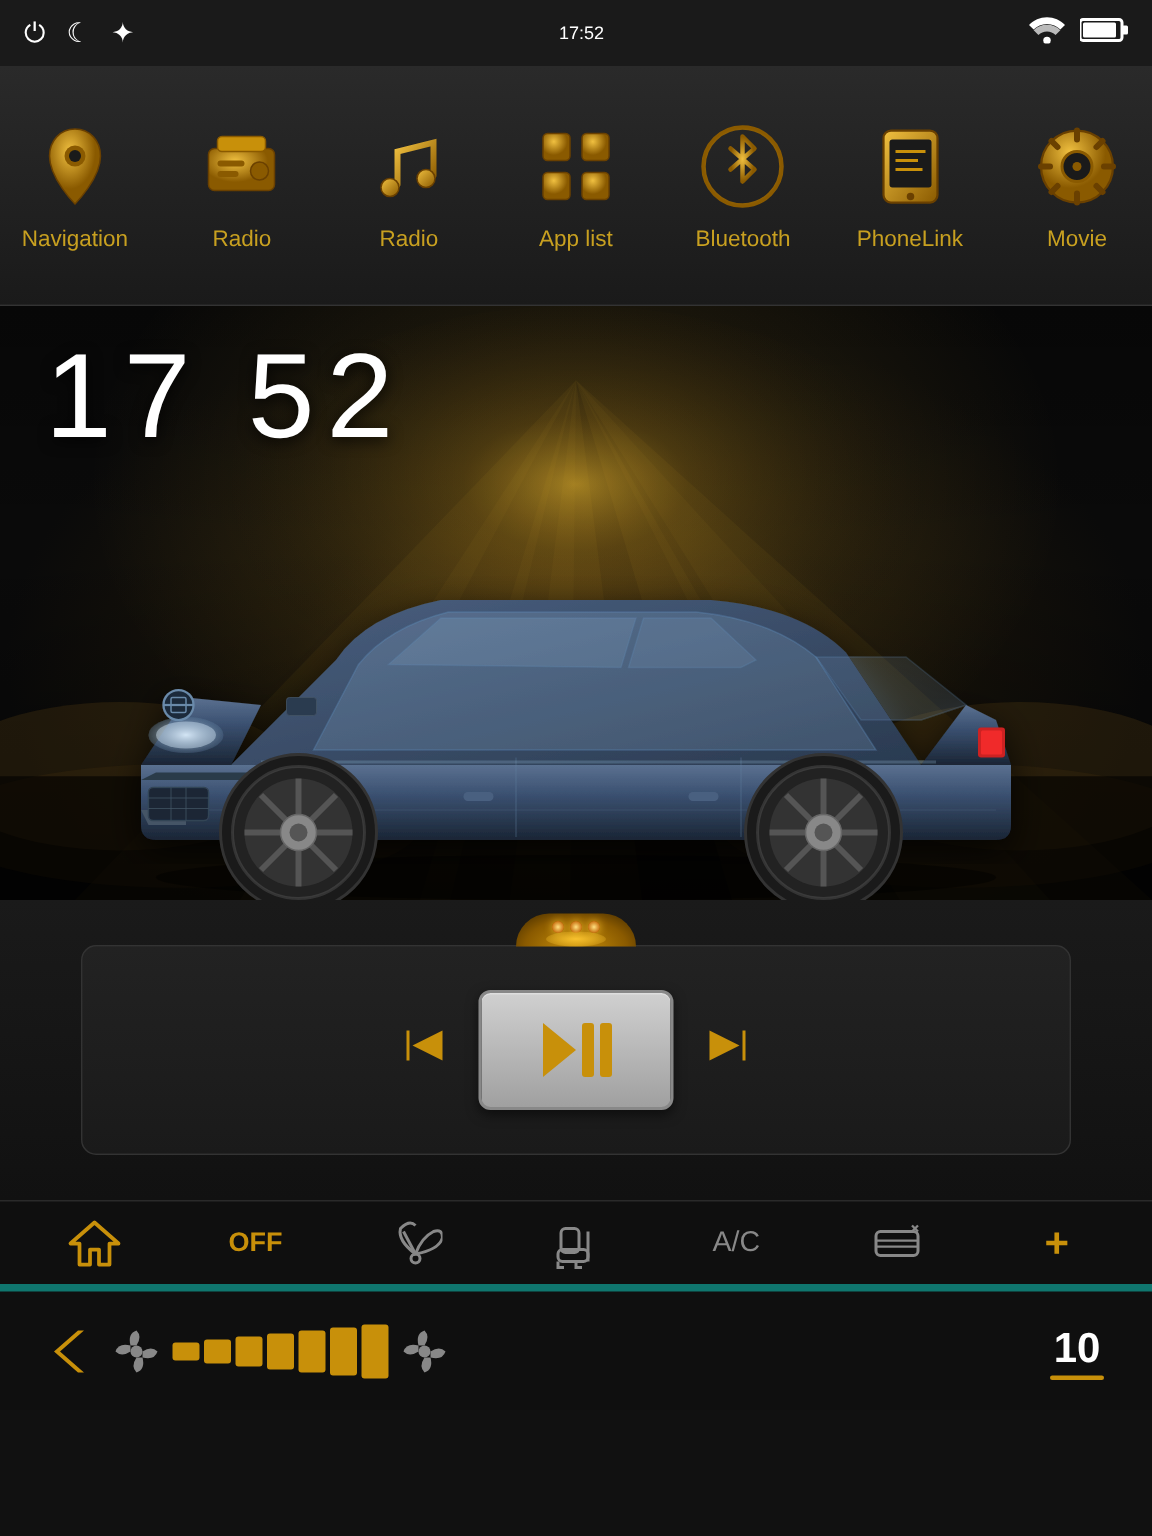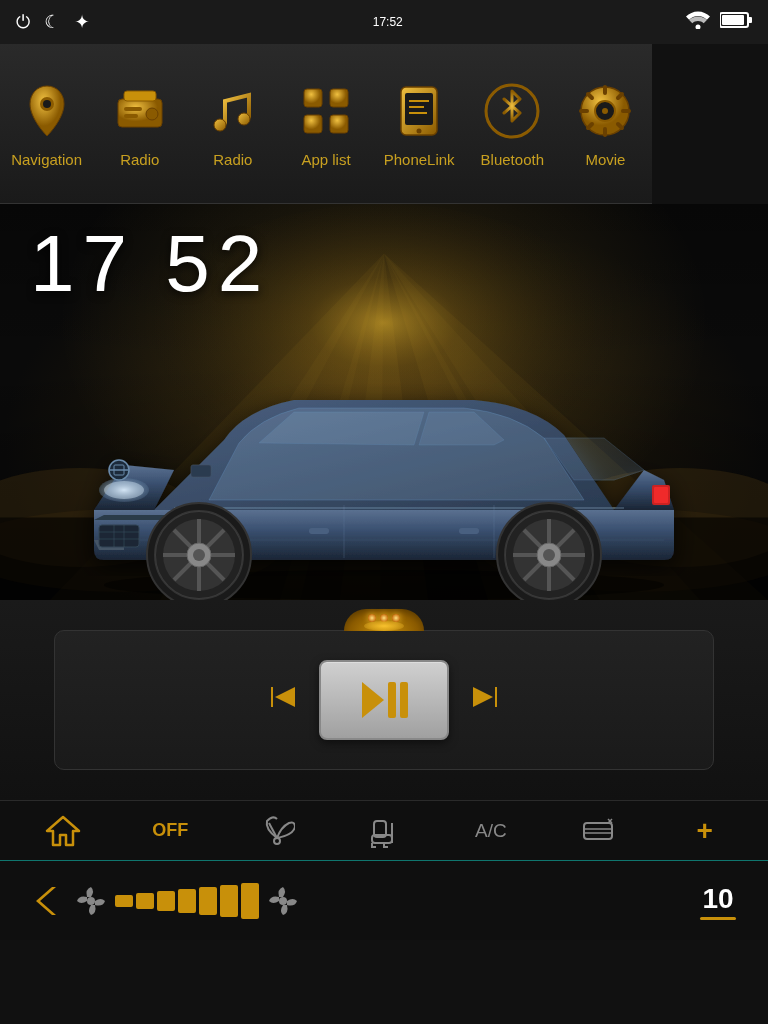--- a/index.html
+++ b/index.html
@@ -37,26 +37,26 @@
       gap: 10px;
       align-items: center;
     }
     .status-icon {
       color: white;
       font-size: 18px;
     }
 
     
     #nav-bar {
-      width: 652px;
+      width: 768px;
       height: 160px;
       background: linear-gradient(180deg, #2a2a2a 0%, #1a1a1a 100%);
       display: flex;
       align-items: center;
-      justify-content: flex-end;
+      justify-content: space-between;
       border-bottom: 1px solid #333;
     }
     .nav-item {
       display: flex;
       flex-direction: column;
       align-items: center;
       gap: 8px;
       cursor: pointer;
       width: 100px;
     }
@@ -246,21 +246,21 @@
       height: 140px;
       background: #0f0f0f;
       border-top: 1px solid #2a2a2a;
     }
 
     #bottom-row1 {
       height: 60px;
       display: flex;
       align-items: center;
       padding: 0 10px;
-      border-bottom: 1px solid #0f766e;
+      border-bottom: 5px solid #0f766e;
     }
 
     .bottom-btn {
       flex: 1;
       display: flex;
       flex-direction: column;
       align-items: center;
       justify-content: center;
       gap: 4px;
       cursor: pointer;
@@ -416,57 +416,57 @@
             <stop offset="100%" stop-color="#8a5a00"></stop>
           </radialGradient>
         </defs>
         <rect x="8" y="8" width="18" height="18" rx="3" fill="url(#g4)" stroke="#6a4000" stroke-width="1"></rect>
         <rect x="34" y="8" width="18" height="18" rx="3" fill="url(#g4)" stroke="#6a4000" stroke-width="1"></rect>
         <rect x="8" y="34" width="18" height="18" rx="3" fill="url(#g4)" stroke="#6a4000" stroke-width="1"></rect>
         <rect x="34" y="34" width="18" height="18" rx="3" fill="url(#g4)" stroke="#6a4000" stroke-width="1"></rect>
       </svg>
     </div>
     <span class="nav-label">App list</span>
+  </div>
+
+  <div class="nav-item">
+    <div class="nav-icon-wrap">
+      <svg class="icon-svg" viewBox="0 0 60 60">
+        <defs>
+          <radialGradient id="g6" cx="50%" cy="50%">
+            <stop offset="0%" stop-color="#f0c040"></stop>
+            <stop offset="100%" stop-color="#8a5a00"></stop>
+          </radialGradient>
+        </defs>
+        <circle cx="30" cy="30" r="26" fill="none" stroke="url(#g6)" stroke-width="3"></circle>
+        <path d="M22 18 L38 32 L30 40 L30 10 L38 18 L22 32" stroke="url(#g6)" stroke-width="3" fill="none" stroke-linecap="round" stroke-linejoin="round"></path>
+        <path d="M30 40 L30 50" stroke="url(#g6)" stroke-width="3" stroke-linecap="round"></path>
+      </svg>
+    </div>
+    <span class="nav-label">Bluetooth</span>
   </div>
 
   <div class="nav-item">
     <div class="nav-icon-wrap">
       <svg class="icon-svg" viewBox="0 0 60 60">
         <defs>
           <linearGradient id="g5" x1="0%" y1="0%" x2="100%" y2="100%">
             <stop offset="0%" stop-color="#f0c040"></stop>
             <stop offset="100%" stop-color="#8a5a00"></stop>
           </linearGradient>
         </defs>
         <rect x="12" y="6" width="36" height="48" rx="5" fill="url(#g5)" stroke="#6a4000" stroke-width="1.5"></rect>
         <rect x="16" y="12" width="28" height="32" rx="2" fill="#1a1a1a"></rect>
         <circle cx="30" cy="50" r="2.5" fill="#6a4000"></circle>
         <line x1="20" y1="20" x2="40" y2="20" stroke="#c8900a" stroke-width="2"></line>
         <line x1="20" y1="26" x2="35" y2="26" stroke="#c8900a" stroke-width="2"></line>
         <line x1="20" y1="32" x2="38" y2="32" stroke="#c8900a" stroke-width="2"></line>
       </svg>
     </div>
     <span class="nav-label">PhoneLink</span>
-  </div>
-
-  <div class="nav-item">
-    <div class="nav-icon-wrap">
-      <svg class="icon-svg" viewBox="0 0 60 60">
-        <defs>
-          <radialGradient id="g6" cx="50%" cy="50%">
-            <stop offset="0%" stop-color="#f0c040"></stop>
-            <stop offset="100%" stop-color="#8a5a00"></stop>
-          </radialGradient>
-        </defs>
-        <circle cx="30" cy="30" r="26" fill="none" stroke="url(#g6)" stroke-width="3"></circle>
-        <path d="M22 18 L38 32 L30 40 L30 10 L38 18 L22 32" stroke="url(#g6)" stroke-width="3" fill="none" stroke-linecap="round" stroke-linejoin="round"></path>
-        <path d="M30 40 L30 50" stroke="url(#g6)" stroke-width="3" stroke-linecap="round"></path>
-      </svg>
-    </div>
-    <span class="nav-label">Bluetooth</span>
   </div>
 
   <div class="nav-item">
     <div class="nav-icon-wrap">
       <svg class="icon-svg" viewBox="0 0 60 60">
         <defs>
           <radialGradient id="g7" cx="40%" cy="30%">
             <stop offset="0%" stop-color="#f0c040"></stop>
             <stop offset="100%" stop-color="#8a5a00"></stop>
           </radialGradient>

